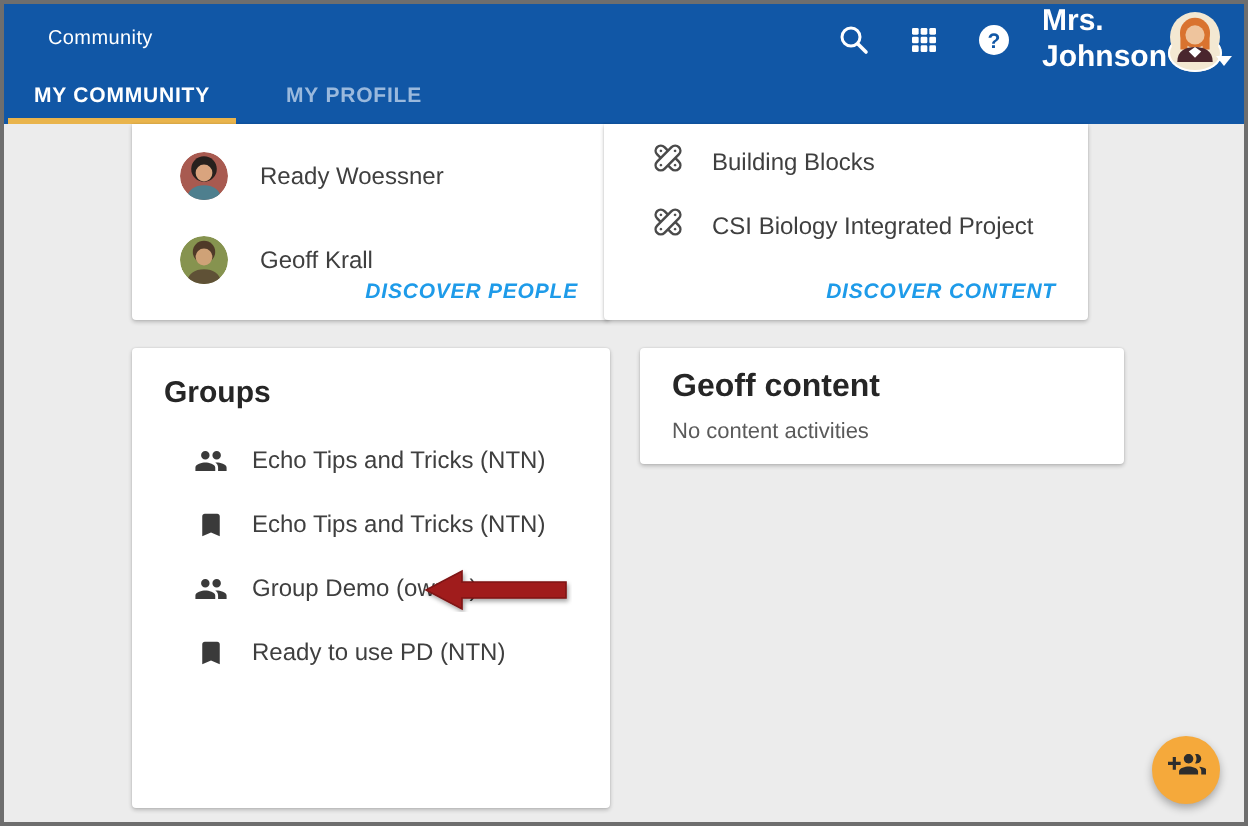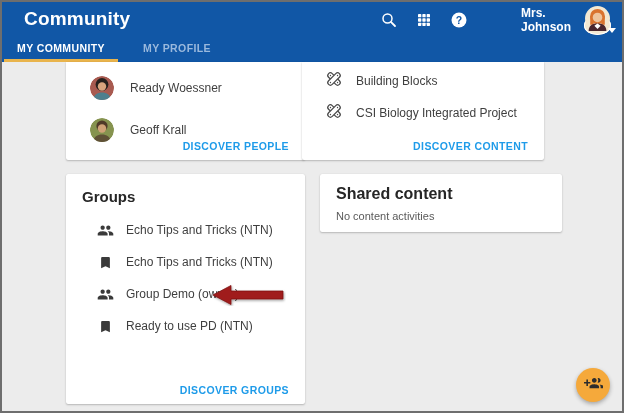--- a/index.html
+++ b/index.html
@@ -13,27 +13,27 @@
 
   
   .appbar {
     position:absolute; top:0; left:0; right:0; height:60px;
     background:#1157a6; color:#fff;
   }
   .titlebar {
     position:absolute; top:0; left:0; right:0; height:34px;
     display:flex; align-items:center; padding-left:22px;
   }
-  .app-title { font-size:19px; font-weight:bold; letter-spacing:.2px; }
+  .app-title { font-size:10px; font-weight:normal; letter-spacing:.2px; }
   .titlebar-right {
     position:absolute; right:10px; top:2px; height:32px;
     display:flex; align-items:center; gap:13px;
   }
   .icon-btn { width:22px; height:22px; display:flex; align-items:center; justify-content:center; cursor:pointer; }
-  .user-name { font-size:12px; line-height:1.2; font-weight:bold; white-space:pre-line; max-width:50px;margin-left:38px; }
+  .user-name { font-size:15px; line-height:1.2; font-weight:bold; white-space:pre-line; max-width:50px; }
   .avatar-wrap { position:relative; width:28px; height:28px; }
   .avatar-ring { width:28px; height:28px; border-radius:50%; overflow:hidden; background:#f3e8d2; border:1.5px solid #ffffff; }
   .caret {
     position:absolute; right:-4px; bottom:1px; width:0; height:0;
     border-left:4px solid transparent; border-right:4px solid transparent; border-top:5px solid #ffffff;
   }
 
   
   .tabs {
     position:absolute; left:2px; top:34px; height:26px; display:flex;
@@ -66,21 +66,21 @@
   .content-row { height:32px; padding-left:22px; }
   .content-row .label { margin-left:12px; }
   .group-row { height:32px; padding-left:30px; }
   .group-row .gicon { width:18px; height:18px; flex:0 0 18px; display:flex; align-items:center; justify-content:center; }
   .group-row .label { margin-left:12px; }
   .label { font-size:12px; color:#3f3f3f; }
 
   .discover-link {
     position:absolute; right:16px; bottom:8px;
     font-size:10.5px; font-weight:bold; letter-spacing:.4px;
-    color:#1e9be9; cursor:pointer;
+    color:#1e9be9; cursor:pointer;font-style:italic;
   }
 
   
   .annotation-arrow { position:absolute; left:210px; top:282px; width:74px; height:22px; }
 
   
   .fab {
     position:absolute; right:12px; bottom:9px; width:34px; height:34px; border-radius:50%;
     background:#f5a93b; display:flex; align-items:center; justify-content:center;
     box-shadow:0 2px 4px rgba(0,0,0,.3); cursor:pointer;
@@ -238,25 +238,24 @@
       <span class="label">Group Demo (owner)</span>
     </div>
     <div class="row group-row">
       <span class="gicon">
         <svg width="15" height="15" viewBox="0 0 24 24" fill="#3a3a3a">
             <path d="M17 3H7c-1.1 0-2 .9-2 2v16l7-3 7 3V5c0-1.1-.9-2-2-2z"></path>
           </svg>
       </span>
       <span class="label">Ready to use PD (NTN)</span>
     </div>
-    <span class="discover-link">DISCOVER GROUPS</span>
   </div>
 
   <div class="card card-shared">
-    <div class="card-heading" style="padding-top:11px; font-size:16px;">Shared content</div>
+    <div class="card-heading" style="padding-top:11px; font-size:16px;">Geoff content</div>
     <div class="empty-text">No content activities</div>
   </div>
 
   <div class="annotation-arrow">
     <svg width="74" height="22" viewBox="0 0 74 22">
       <defs>
         <filter id="ashadow" x="-20%" y="-40%" width="140%" height="200%">
           <feDropShadow dx="0.8" dy="1.4" stdDeviation="1" flood-color="#000" flood-opacity="0.35"></feDropShadow>
         </filter>
       </defs>

